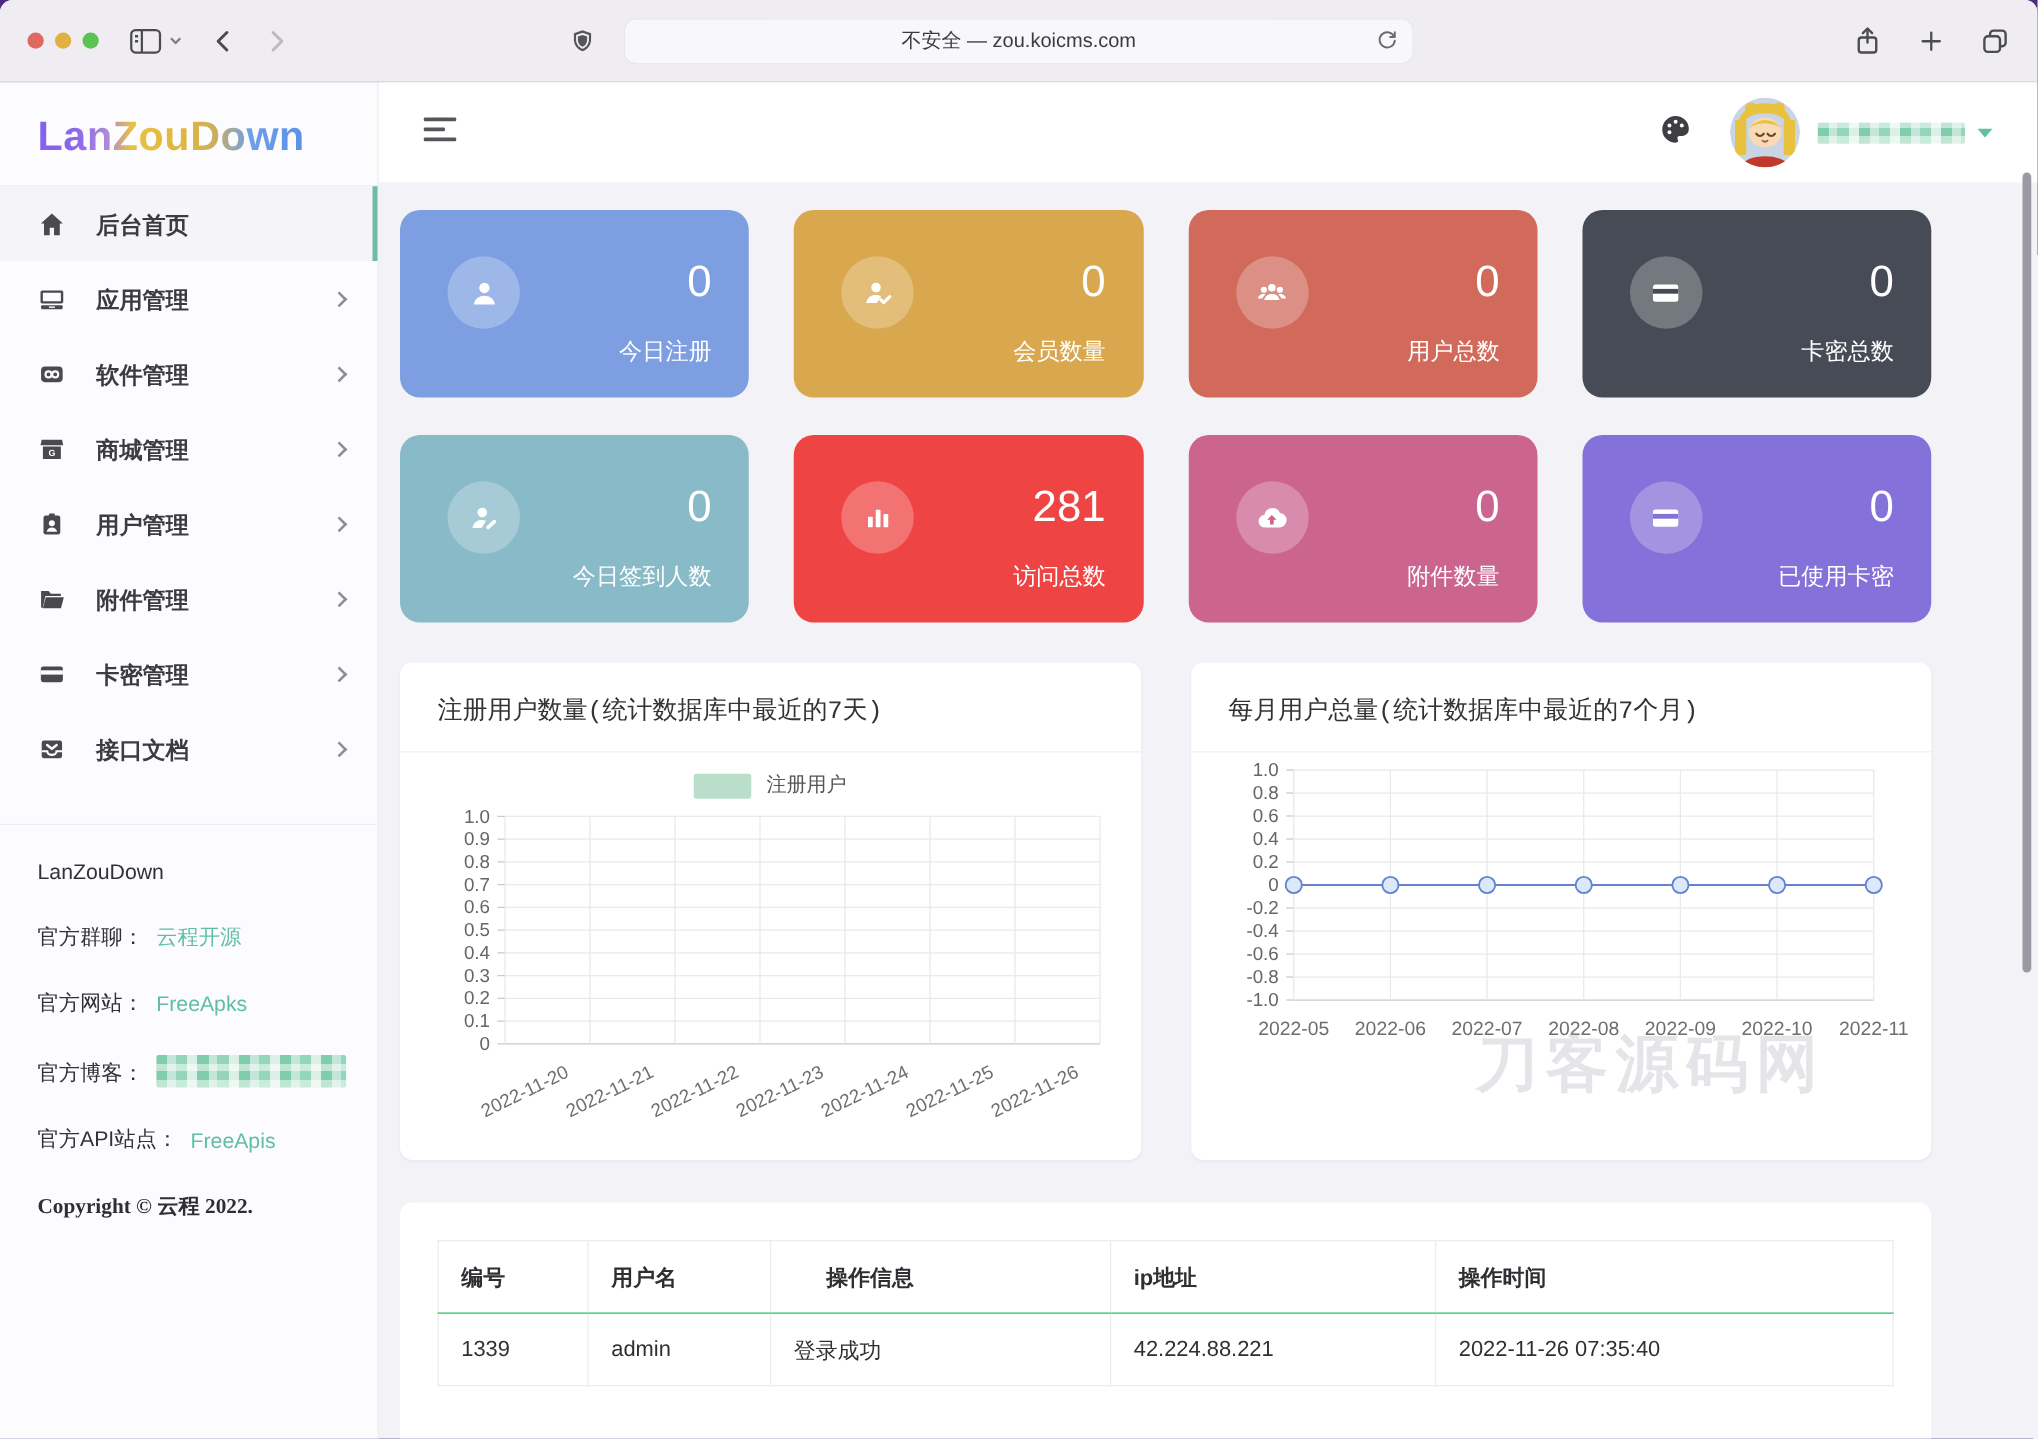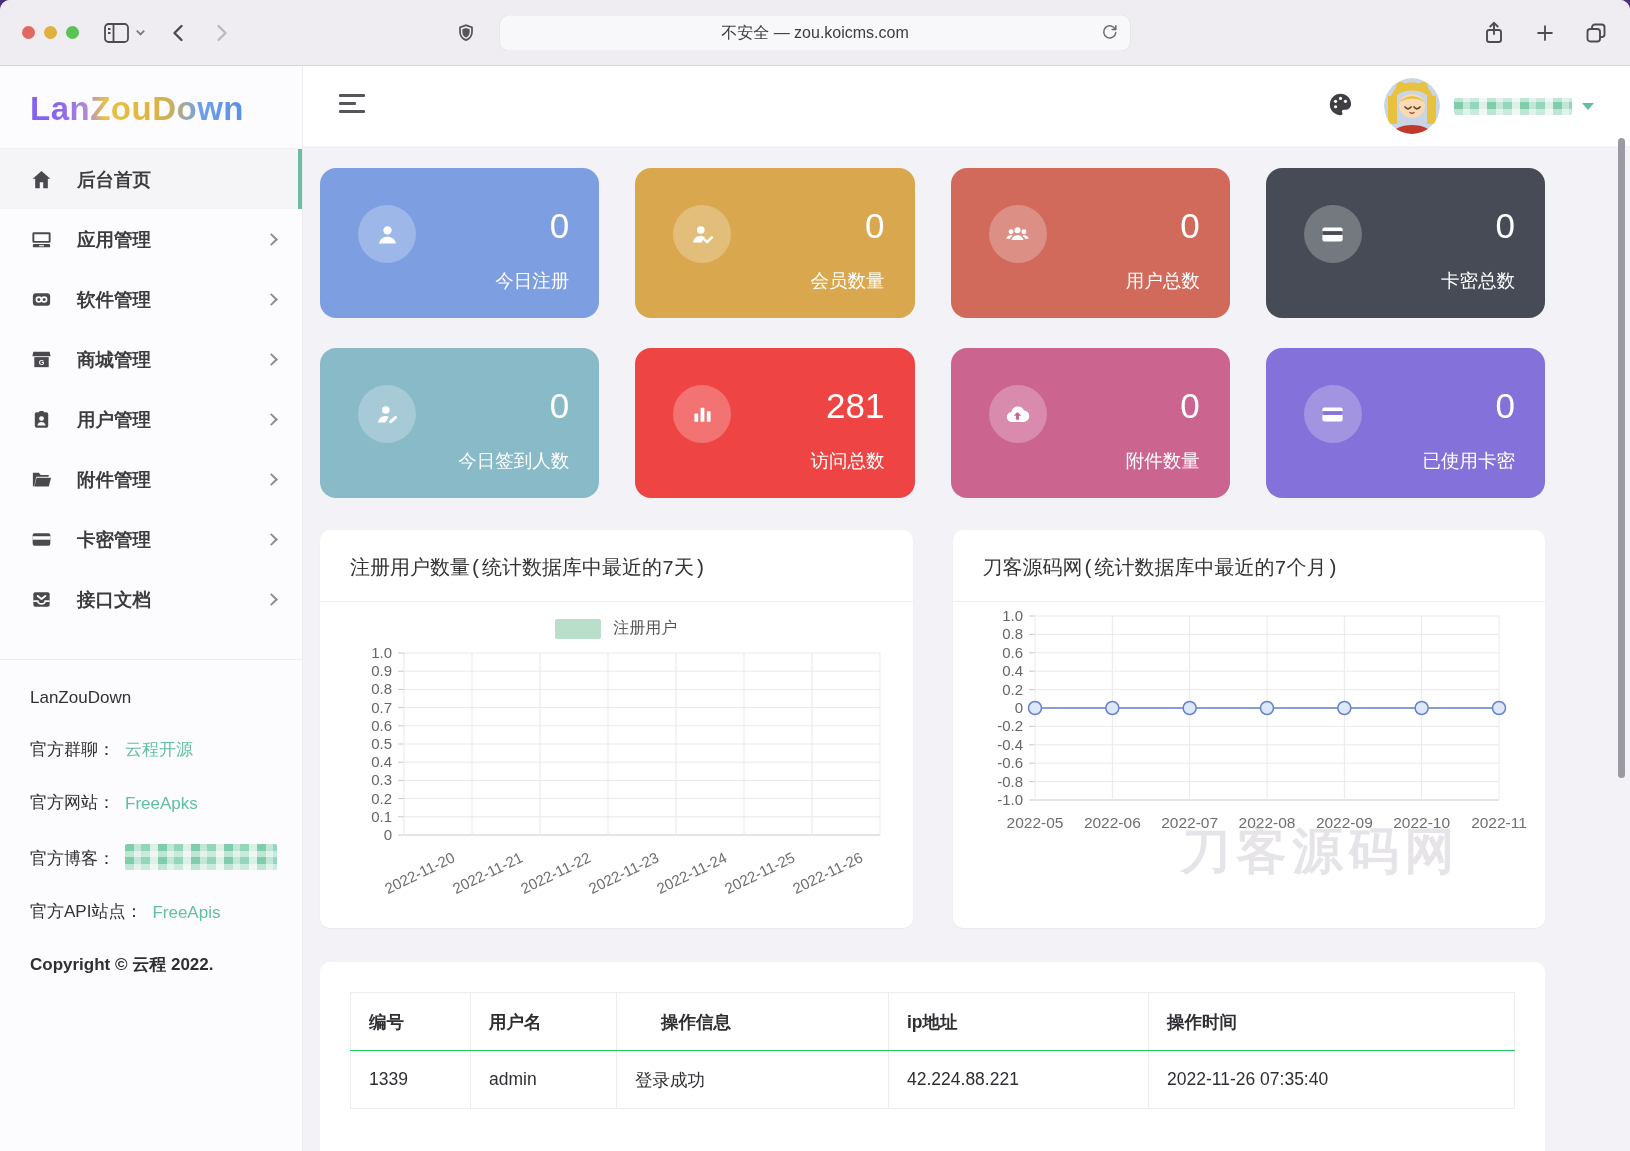--- a/index.html
+++ b/index.html
@@ -41,21 +41,21 @@
   .menu-item.active { background:#f5f5f8; box-shadow:inset -4px 0 0 #6cbda1; }
   .micon { width:23px; height:23px; color:#4a4a4e; flex:none; }
   .micon svg { width:23px; height:23px; fill:currentColor; }
   .chev { margin-left:auto; width:9px; height:9px; border-top:2px solid #8d8d92;
           border-right:2px solid #8d8d92; transform:rotate(45deg); }
   .sfooter { margin-top:30px; border-top:1px solid #ededf1; padding:28px 20px 20px 30px;
              font-size:17px; color:#323236; }
   .sfooter .brandline { margin-bottom:30px; }
   .frow { margin-bottom:30px; display:flex; align-items:flex-end; }
   .flink { color:#5fbfa0; margin-left:10px; cursor:pointer; }
-  .copyright { font-weight:700; color:#2f2f33; }
+  .copyright { font-weight:700; color:#2f2f33;font-family:Liberation Serif, serif; }
   .redact { display:inline-block; border-radius:2px;
             background-image:
               repeating-linear-gradient(0deg, rgba(255,255,255,.5) 0 6px, rgba(133,209,182,0) 6px 13px),
               repeating-linear-gradient(90deg,#7fcdaa 0 9px,#c2e7d8 9px 16px,#93d6ba 16px 25px,#ddf0e8 25px 33px); }
   .redact.blog { width:152px; height:26px; margin-left:10px; }
 
   
   .main { flex:1; display:flex; flex-direction:column; min-width:0; position:relative; }
   .topbar { height:80px; flex:none; background:#fff; display:flex; align-items:center; padding:0 36px; }
   .hamburger { width:28px; cursor:pointer; }
@@ -456,21 +456,21 @@
                 <text x="132" y="220" text-anchor="end" fill="#6e6e6e" font-size="15" transform="rotate(-26 132 220)">2022-11-20</text>
                 <text x="200" y="220" text-anchor="end" fill="#6e6e6e" font-size="15" transform="rotate(-26 200 220)">2022-11-21</text>
                 <text x="268" y="220" text-anchor="end" fill="#6e6e6e" font-size="15" transform="rotate(-26 268 220)">2022-11-22</text>
                 <text x="336" y="220" text-anchor="end" fill="#6e6e6e" font-size="15" transform="rotate(-26 336 220)">2022-11-23</text>
                 <text x="404" y="220" text-anchor="end" fill="#6e6e6e" font-size="15" transform="rotate(-26 404 220)">2022-11-24</text>
                 <text x="472" y="220" text-anchor="end" fill="#6e6e6e" font-size="15" transform="rotate(-26 472 220)">2022-11-25</text>
                 <text x="540" y="220" text-anchor="end" fill="#6e6e6e" font-size="15" transform="rotate(-26 540 220)">2022-11-26</text>
               </svg>
           </div>
           <div class="chartcard">
-            <div class="ctitle">刀客源码网(统计数据库中最近的7个月)</div>
+            <div class="ctitle">每月用户总量(统计数据库中最近的7个月)</div>
             <svg class="chart" id="chart1" width="575" height="272">
                 <line x1="74" x2="538" y1="12" y2="12" stroke="#e9e9ec" stroke-width="1"></line>
                 <line x1="68" x2="74" y1="12" y2="12" stroke="#c9c9ce" stroke-width="1"></line>
                 <text x="62" y="17" text-anchor="end" fill="#666" font-size="15">1.0</text>
                 <line x1="74" x2="538" y1="30.4" y2="30.4" stroke="#e9e9ec" stroke-width="1"></line>
                 <line x1="68" x2="74" y1="30.4" y2="30.4" stroke="#c9c9ce" stroke-width="1"></line>
                 <text x="62" y="35.4" text-anchor="end" fill="#666" font-size="15">0.8</text>
                 <line x1="74" x2="538" y1="48.8" y2="48.8" stroke="#e9e9ec" stroke-width="1"></line>
                 <line x1="68" x2="74" y1="48.8" y2="48.8" stroke="#c9c9ce" stroke-width="1"></line>
                 <text x="62" y="53.8" text-anchor="end" fill="#666" font-size="15">0.6</text>

